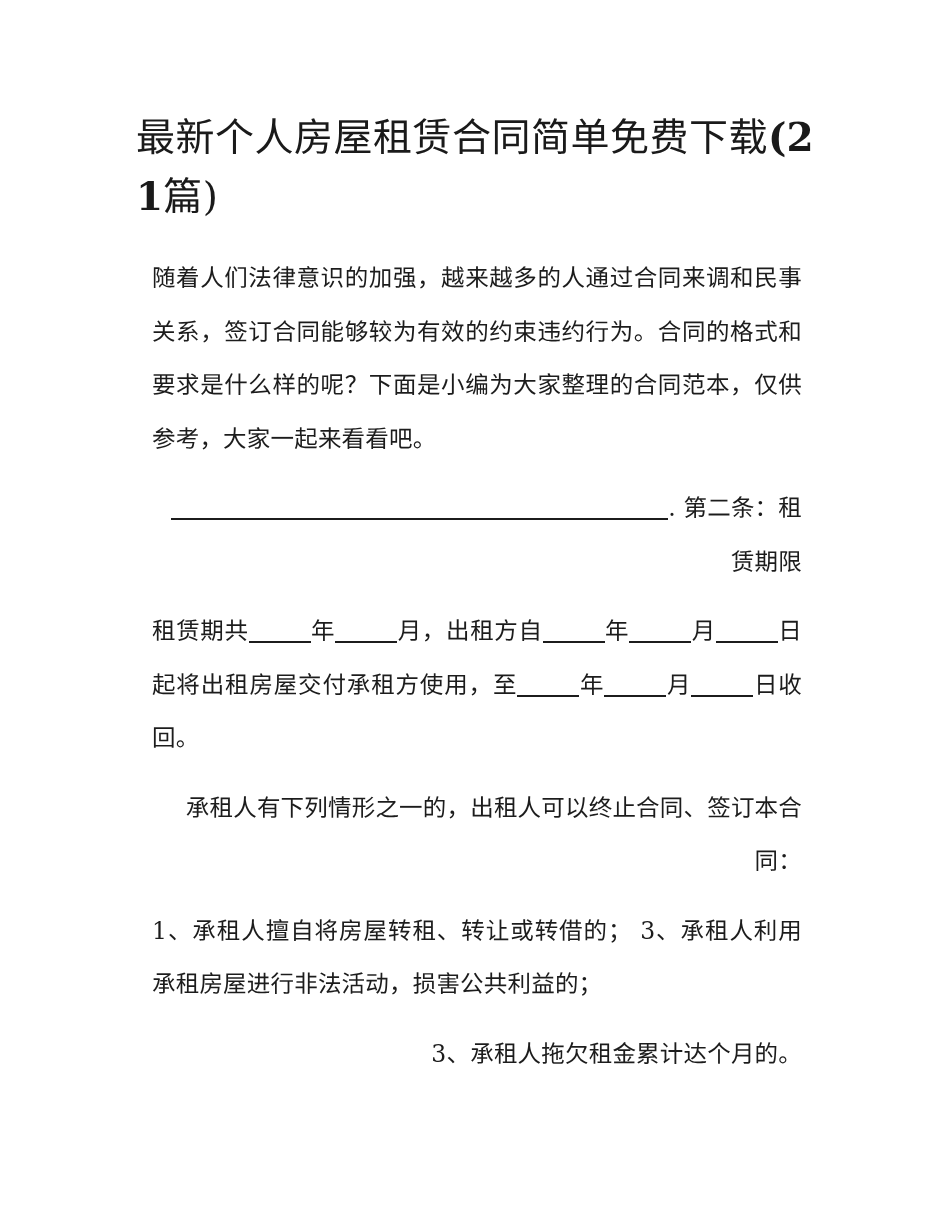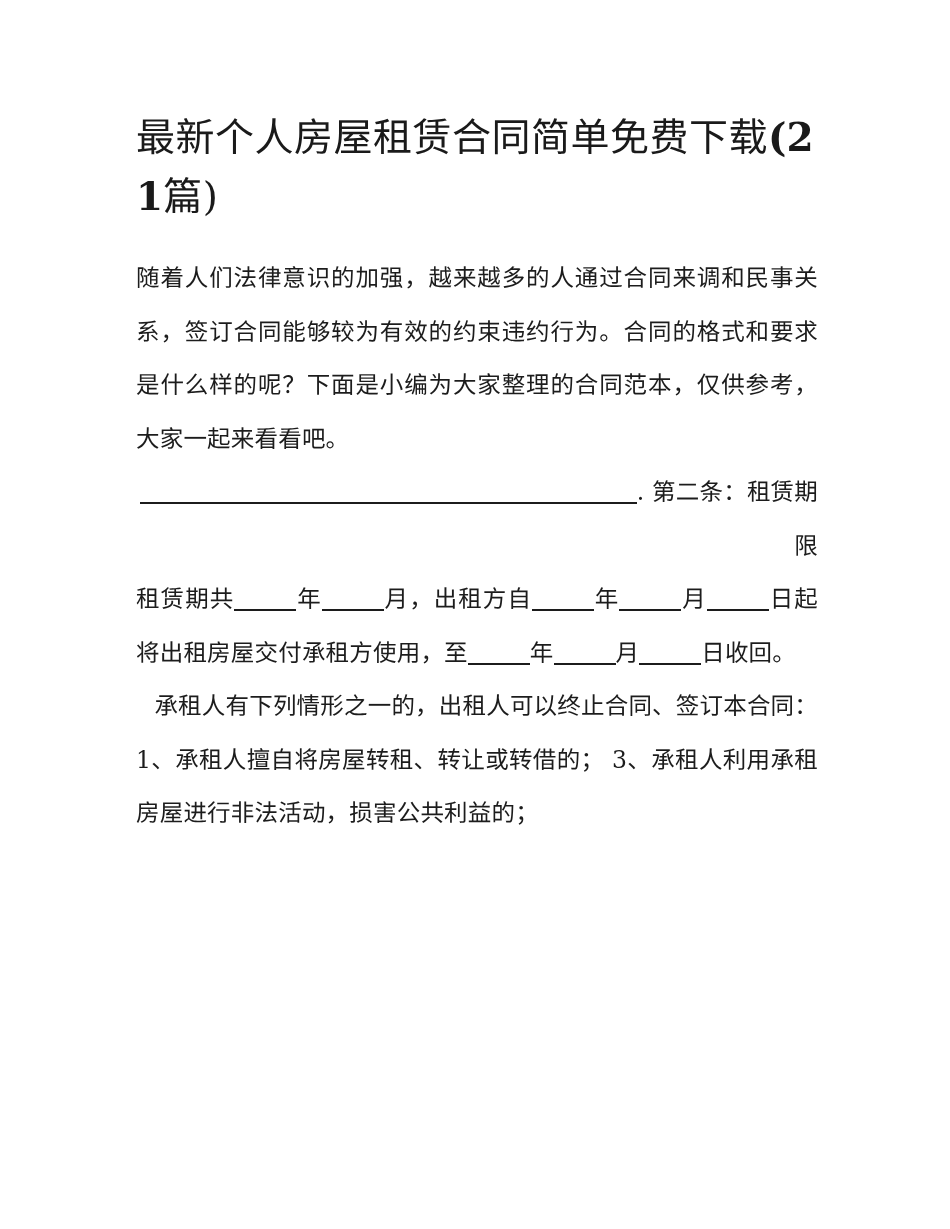--- a/index.html
+++ b/index.html
@@ -39,21 +39,21 @@
   }
   .doc-title .num {
     font-weight: bold;
     font-family: "DejaVu Serif", "Liberation Serif", serif;
     letter-spacing: 0;
   }
   .para {
     font-size: 23.5px;
     line-height: 53.5px;
     color: #1c1c1c;
-    margin: 0;
+    margin: 16px;
     text-align: justify;
     text-justify: inter-ideograph;
     word-break: break-all;
     letter-spacing: 0.2px;
   }
   .para + .para {
     margin-top: 0px;
   }
   .para.tight {
     text-align: right;
@@ -79,15 +79,16 @@
 
 
     <p class="para tight"><span class="blank blank-xl"></span><span>. 第二条：租赁期限</span></p>
 
     <p class="para"><span>租赁期共</span><span class="blank blank-s"></span><span>年</span><span class="blank blank-s"></span><span>月，出租方自</span><span class="blank blank-s"></span><span>年</span><span class="blank blank-s"></span><span>月</span><span class="blank blank-s"></span><span>日起将出租房屋交付承租方使用，至</span><span class="blank blank-s"></span><span>年</span><span class="blank blank-s"></span><span>月</span><span class="blank blank-s"></span><span>日收回。</span></p>
 
     <p class="para tight">承租人有下列情形之一的，出租人可以终止合同、签订本合同：</p>
 
     <p class="para">1、承租人擅自将房屋转租、转让或转借的； 3、承租人利用承租房屋进行非法活动，损害公共利益的；</p>
 
+    <p class="para tight">3、承租人拖欠租金累计达个月的。</p>
 
   </div>
 </div>
 
 </body></html>

